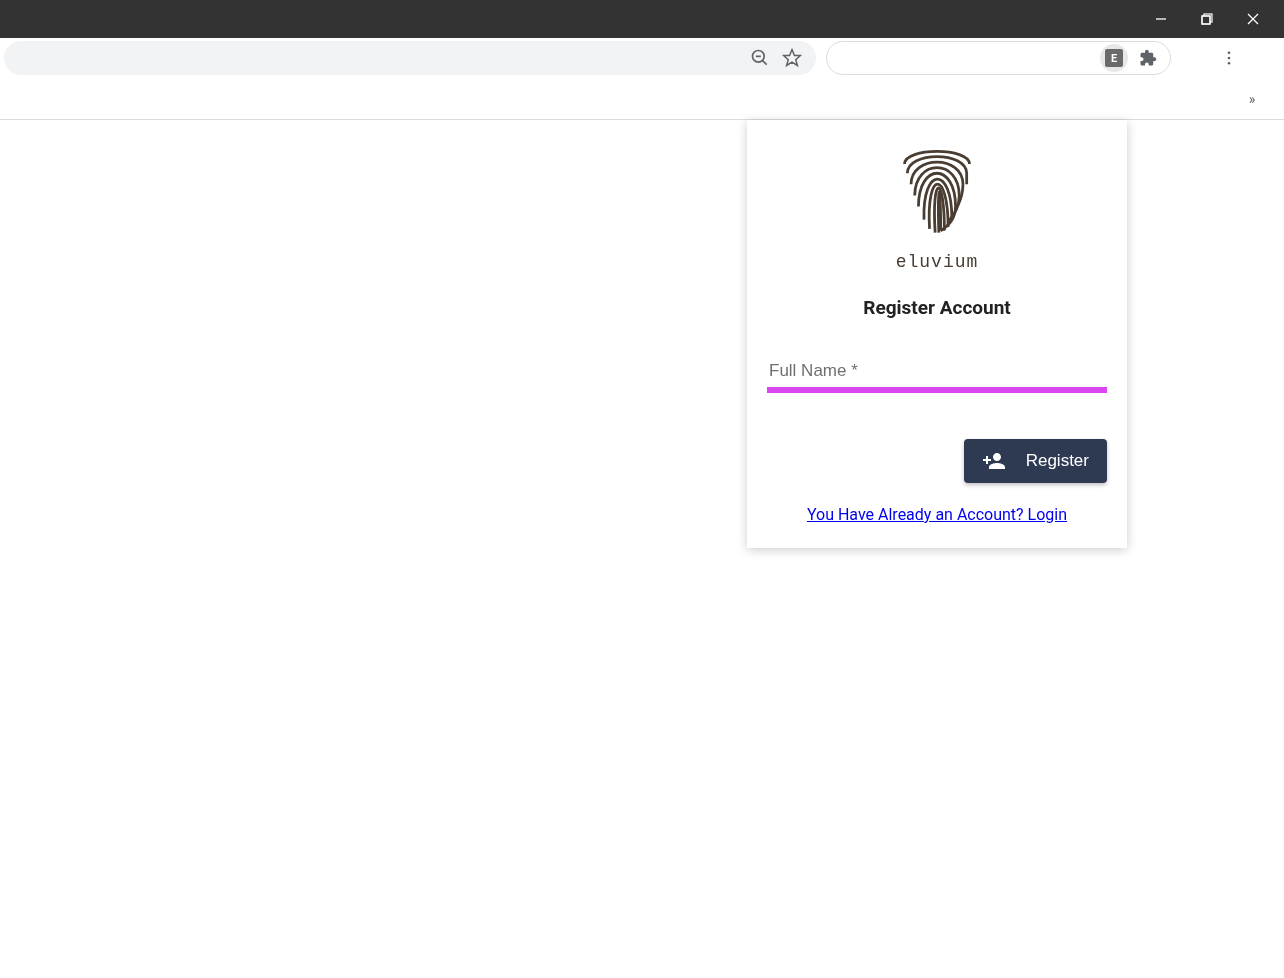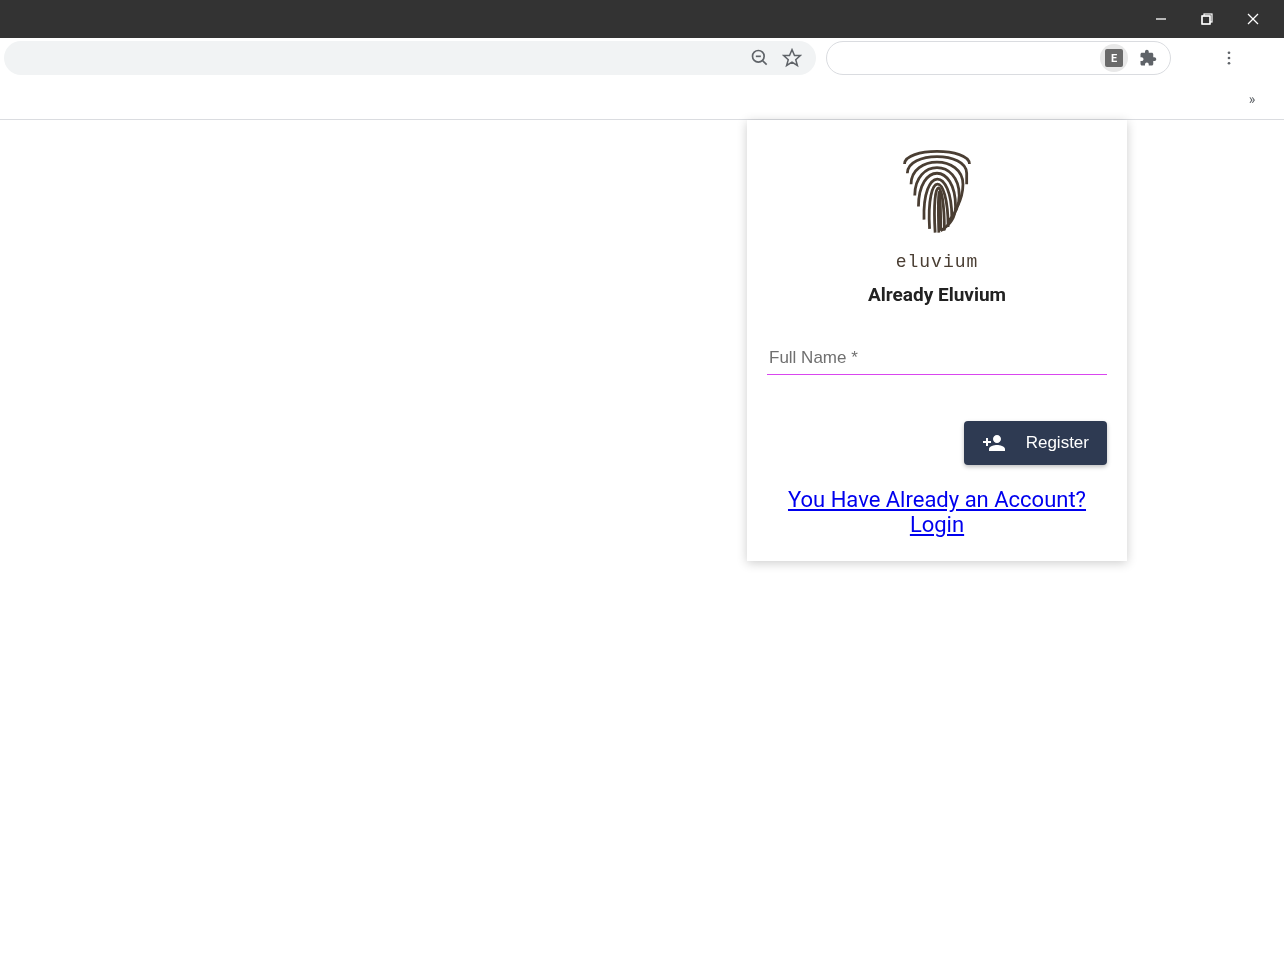--- a/index.html
+++ b/index.html
@@ -146,21 +146,21 @@
       width: 380px;
       background: #fff;
       box-shadow: 0 2px 10px rgba(0,0,0,0.2);
       padding: 18px 20px 24px 20px;
       z-index: 10;
     }
     .logo-area {
       display: flex;
       flex-direction: column;
       align-items: center;
-      margin-bottom: 11px;
+      margin-bottom: 24px;
     }
     .fingerprint-svg {
       width: 96px;
       height: 102px;
       margin-bottom: 12px;
     }
     .brand-text {
       font-family: 'Courier New', monospace;
       font-size: 18px;
       letter-spacing: 1px;
@@ -173,21 +173,21 @@
       font-weight: 700;
       color: #222;
       margin-bottom: 36px;
     }
     .form-field {
       margin-bottom: 50px;
     }
     .form-field input {
       width: 100%;
       border: none;
-      border-bottom: 1px solid #d946ef;
+      border-bottom: 6px solid #d946ef;
       padding: 6px 2px;
       font-size: 17px;
       color: #333;
       outline: none;
       background: transparent;
     }
     .form-field input::placeholder {
       color: #707070;
     }
     .register-row {
@@ -212,21 +212,21 @@
     }
     .register-btn svg {
       fill: #fff;
     }
     .login-link {
       text-align: center;
     }
     .login-link a {
       color: #0000ee;
       text-decoration: underline;
-      font-size: 22px;
+      font-size: 16px;
     }
   </style>
 </head>
 <body>
 
 <div class="titlebar">
   <div class="titlebar-btn">
     <svg width="12" height="12" viewBox="0 0 12 12">
         <line x1="1" y1="6" x2="11" y2="6" stroke-width="1.3"></line>
       </svg>
@@ -302,21 +302,21 @@
           <path d="M26 62 C26 22 74 22 74 62 C74 72 70 82 62 90"></path>
           <path d="M30 74 C30 26 70 26 70 74 C70 86 64 94 54 100"></path>
           <path d="M36 88 C34 30 66 30 66 86"></path>
           <path d="M42 98 C38 34 62 34 62 96"></path>
           <path d="M48 102 C44 38 58 38 58 100"></path>
           <path d="M52 102 C50 44 54 44 54 100"></path>
         </g>
       </svg>
       <div class="brand-text">eluvium</div>
     </div>
-    <div class="popup-title">Already Eluvium</div>
+    <div class="popup-title">Register Account</div>
 
     <div class="form-field">
       <input type="text" placeholder="Full Name *" style="">
     </div>
 
     <div class="register-row">
       <button class="register-btn">
         <svg width="24" height="24" viewBox="0 0 24 24">
           <path d="M15 12c2.21 0 4-1.79 4-4s-1.79-4-4-4-4 1.79-4 4 1.79 4 4 4zm-9-2V7H4v3H1v2h3v3h2v-3h3v-2H6zm9 4c-2.67 0-8 1.34-8 4v2h16v-2c0-2.66-5.33-4-8-4z"></path>
         </svg>

